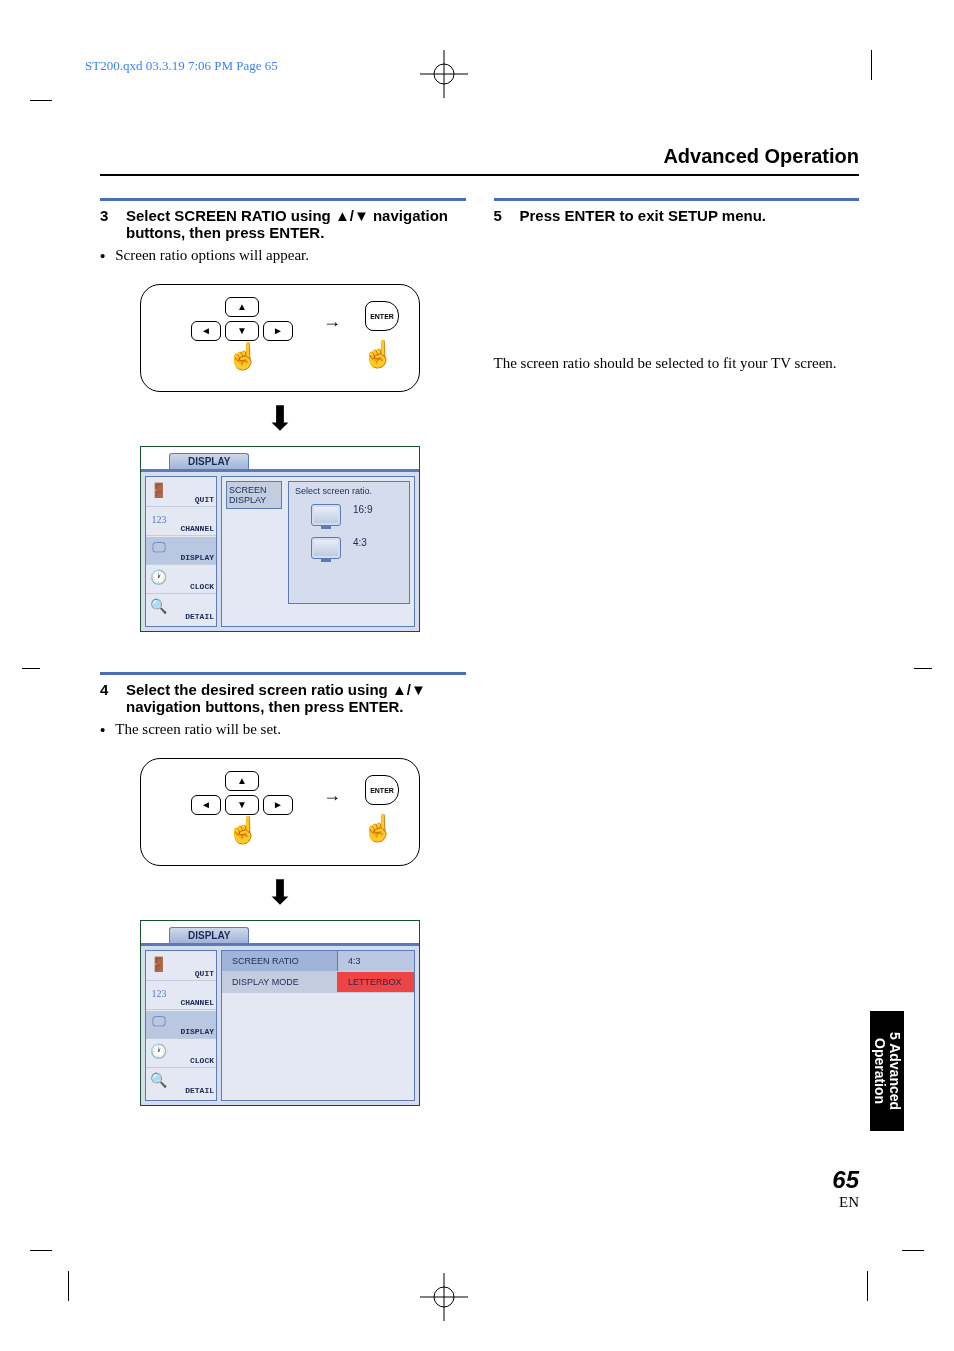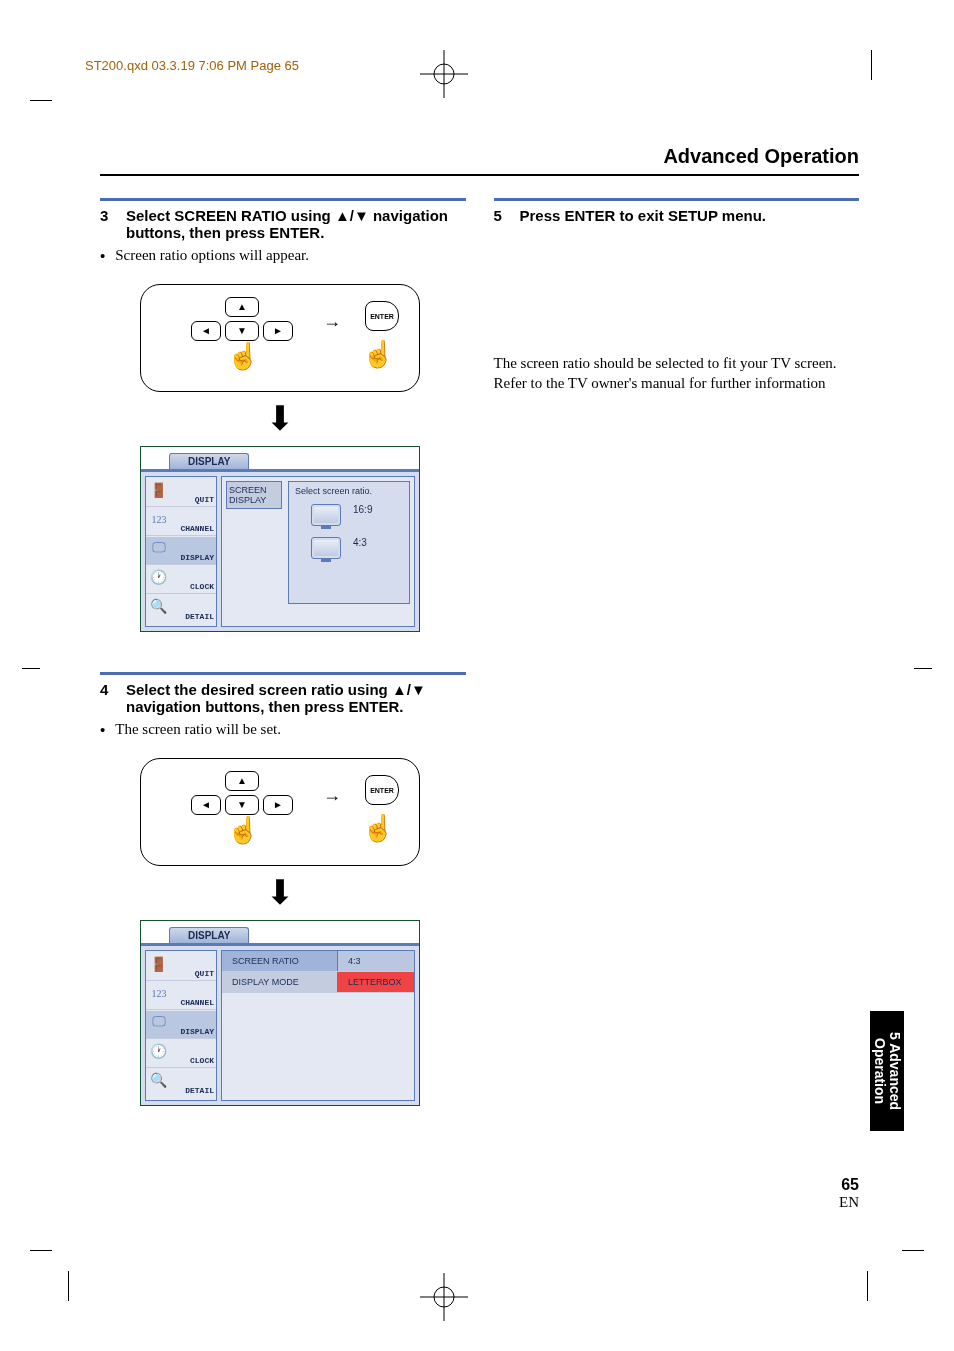--- a/index.html
+++ b/index.html
@@ -8,23 +8,23 @@
     font-family: "Times New Roman", serif;
     width: 954px;
     height: 1351px;
     position: relative;
     color: #000;
   }
   .header-line {
     position: absolute;
     top: 58px;
     left: 85px;
-    font-family: Liberation Sans, sans-serif;
+    font-family: Liberation Serif, serif;
     font-size: 13px;
-    color: #a16207;
+    color: #3b82f6;
   }
   .register-top {
     position: absolute;
     top: 50px;
     left: 420px;
     width: 48px;
     height: 48px;
   }
   .register-bottom {
     position: absolute;
@@ -320,21 +320,21 @@
     justify-content: center;
     line-height: 1.1;
   }
   .page-num {
     position: absolute;
     right: 95px;
     bottom: 140px;
     text-align: right;
     font-family: Arial, sans-serif;
   }
-  .page-num .n { font-weight: bold; font-size: 16px; }
+  .page-num .n { font-weight: bold; font-size: 24px; font-style: italic; }
   .page-num .lang { font-family: "Times New Roman", serif; font-size: 15px; }
   .step4 { margin-top: 40px; }
 </style>
 </head>
 <body>
 
 <svg class="register-top" viewBox="0 0 48 48">
     <circle cx="24" cy="24" r="10" fill="none" stroke="#000"></circle>
     <line x1="24" y1="0" x2="24" y2="48" stroke="#000"></line>
     <line x1="0" y1="24" x2="48" y2="24" stroke="#000"></line>
@@ -527,21 +527,20 @@
 
   <div class="col">
     <div class="blue-rule"></div>
     <div class="step-head">
       <span class="step-num">5</span>
       <span class="step-text">Press ENTER to exit SETUP menu.</span>
     </div>
 
     <div class="note-block">
       <div class="note-text">The screen ratio should be selected to fit your TV screen.</div>
-      <div class="note-text">Refer to the TV owner's manual for further information</div>
     </div>
   </div>
 </div>
 
 <div class="side-tab">5 Advanced Operation</div>
 
 <div class="page-num">
   <div class="n">65</div>
   <div class="lang">EN</div>
 </div>

